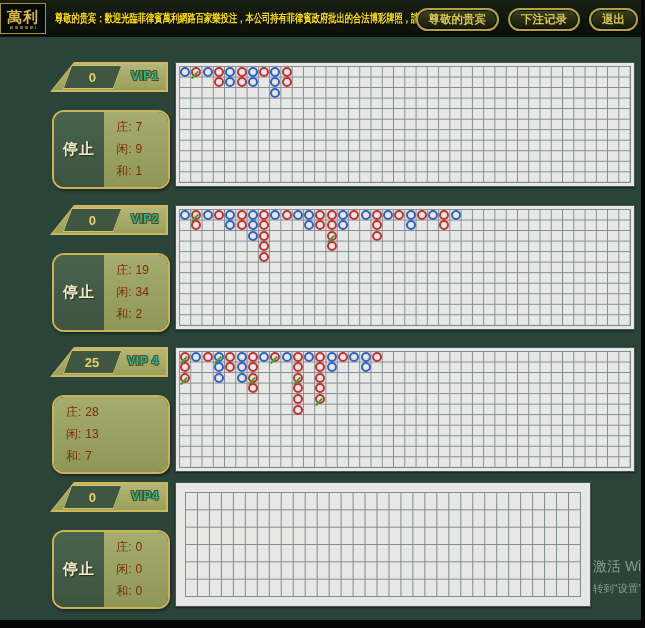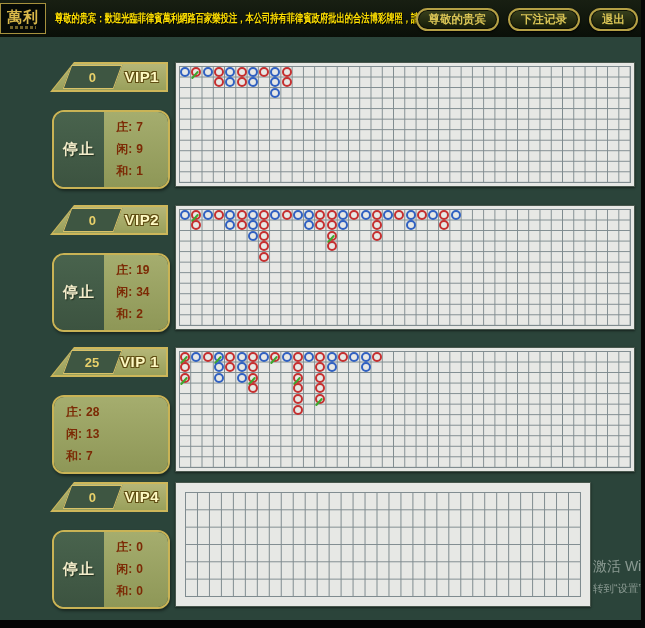--- a/index.html
+++ b/index.html
@@ -26,30 +26,30 @@
   .section{position:absolute;left:0;width:645px;height:124px;}
   .badge{position:absolute;left:50px;top:0;width:118px;height:30px;}
   .badge-shape{position:absolute;inset:0;background:#cdb75a;
     clip-path:polygon(24px 0,100% 0,100% 100%,0 100%);
     filter:drop-shadow(1px 2px 1px rgba(0,0,0,.45));}
   .badge-fill{position:absolute;inset:2px;background:linear-gradient(#b5b677,#99a05b);
     clip-path:polygon(21px 0,100% 0,100% 100%,1px 100%);}
   .badge-numbox{position:absolute;left:17px;top:3px;width:49px;height:22px;background:#3e5642;
     border:1px solid #d8c268;transform:skewX(-20deg);display:flex;align-items:center;justify-content:center;}
   .badge-num{transform:skewX(20deg);color:#e8d06a;font-size:13px;font-weight:bold;}
-  .badge-vip{position:absolute;right:9px;top:0;height:36px;line-height:29px;font-size:15px;font-weight:bold;
-    color:#fef9c3;letter-spacing:.5px;
+  .badge-vip{position:absolute;right:9px;top:0;height:36px;line-height:29px;font-size:12px;font-weight:bold;
+    color:#14b8a6;letter-spacing:.5px;
     text-shadow:1px 1px 0 #5f4d12,-1px 1px 0 #5f4d12,1px -1px 0 #5f4d12,-1px -1px 0 #5f4d12;}
   .panel{position:absolute;left:52px;top:48px;width:114px;height:75px;border-radius:12px;
     border:2px solid #c9b355;overflow:hidden;display:flex;box-shadow:1px 2px 3px rgba(0,0,0,.45);}
   .status{width:44%;background:linear-gradient(#49634d,#3c5340);display:flex;align-items:center;
     justify-content:center;color:#f3ecca;font-size:15px;font-weight:bold;letter-spacing:1px;
     text-shadow:1px 1px 1px #22301f;cursor:pointer;}
   .stats{flex:1;background:linear-gradient(#a5ad6e,#8e9757);display:flex;flex-direction:column;
-    justify-content:center;gap:5px;padding-left:12px;color:#7c2a05;font-weight:bold;font-size:12px;}
+    justify-content:center;gap:5px;padding-left:12px;color:#7c2a05;font-weight:normal;font-size:12px;}
   .srow{white-space:nowrap;}
   .srow .val{margin-left:4px;}
   
   .road{position:absolute;left:175px;top:0;background:#e7e8e5;border:1px solid #49584e;
     box-shadow:0 1px 2px rgba(0,0,0,.5);}
   .grid{position:absolute;border-right:1px solid #7f8b8f;border-bottom:1px solid #7f8b8f;
     background-image:linear-gradient(to right,#7f8b8f 1px,transparent 1px),
                      linear-gradient(to bottom,#7f8b8f 1px,transparent 1px);}
   .circle{position:absolute;width:10px;height:10px;box-sizing:border-box;border-radius:50%;border:2px solid;}
   .circle.red{border-color:#c53030;}
@@ -209,21 +209,21 @@
   </div>
 
   <div class="section" style="top: 347px;">
     <div class="badge">
       <div class="badge-shape">
         <div class="badge-fill"></div>
       </div>
       <div class="badge-numbox">
         <span class="badge-num">25</span>
       </div>
-      <div class="badge-vip">VIP 1</div>
+      <div class="badge-vip">VIP 4</div>
     </div>
     <div class="panel">
       <div class="stats">
         <div class="srow">
           <span>庄:</span><span class="val">28</span>
         </div>
         <div class="srow">
           <span>闲:</span><span class="val">13</span>
         </div>
         <div class="srow">

